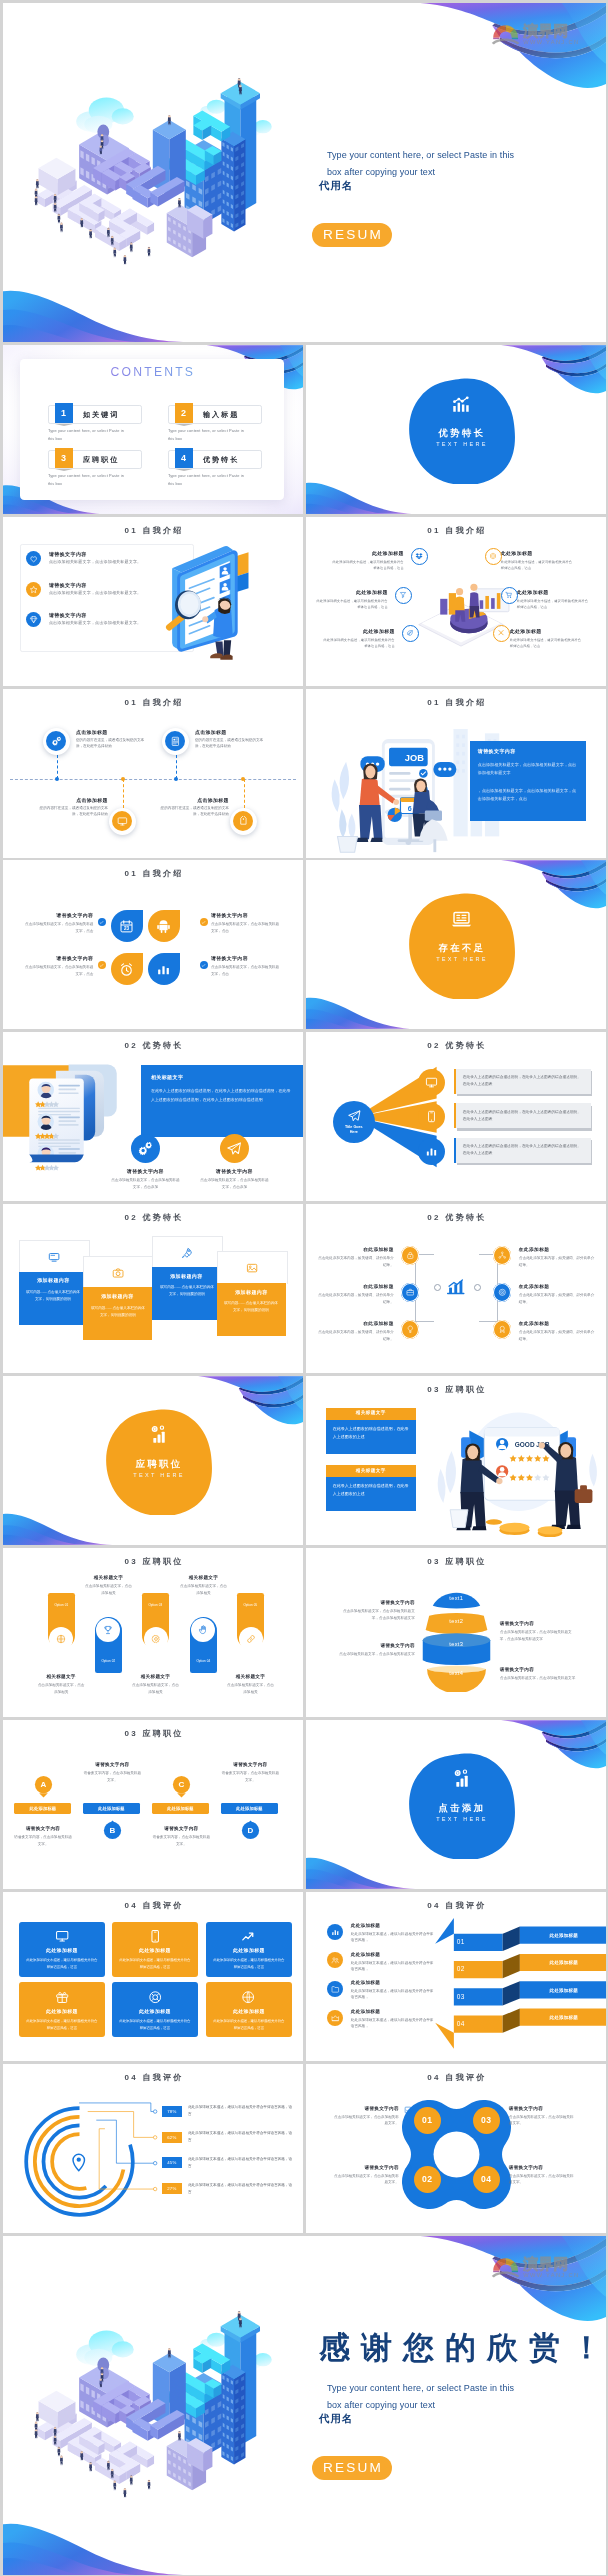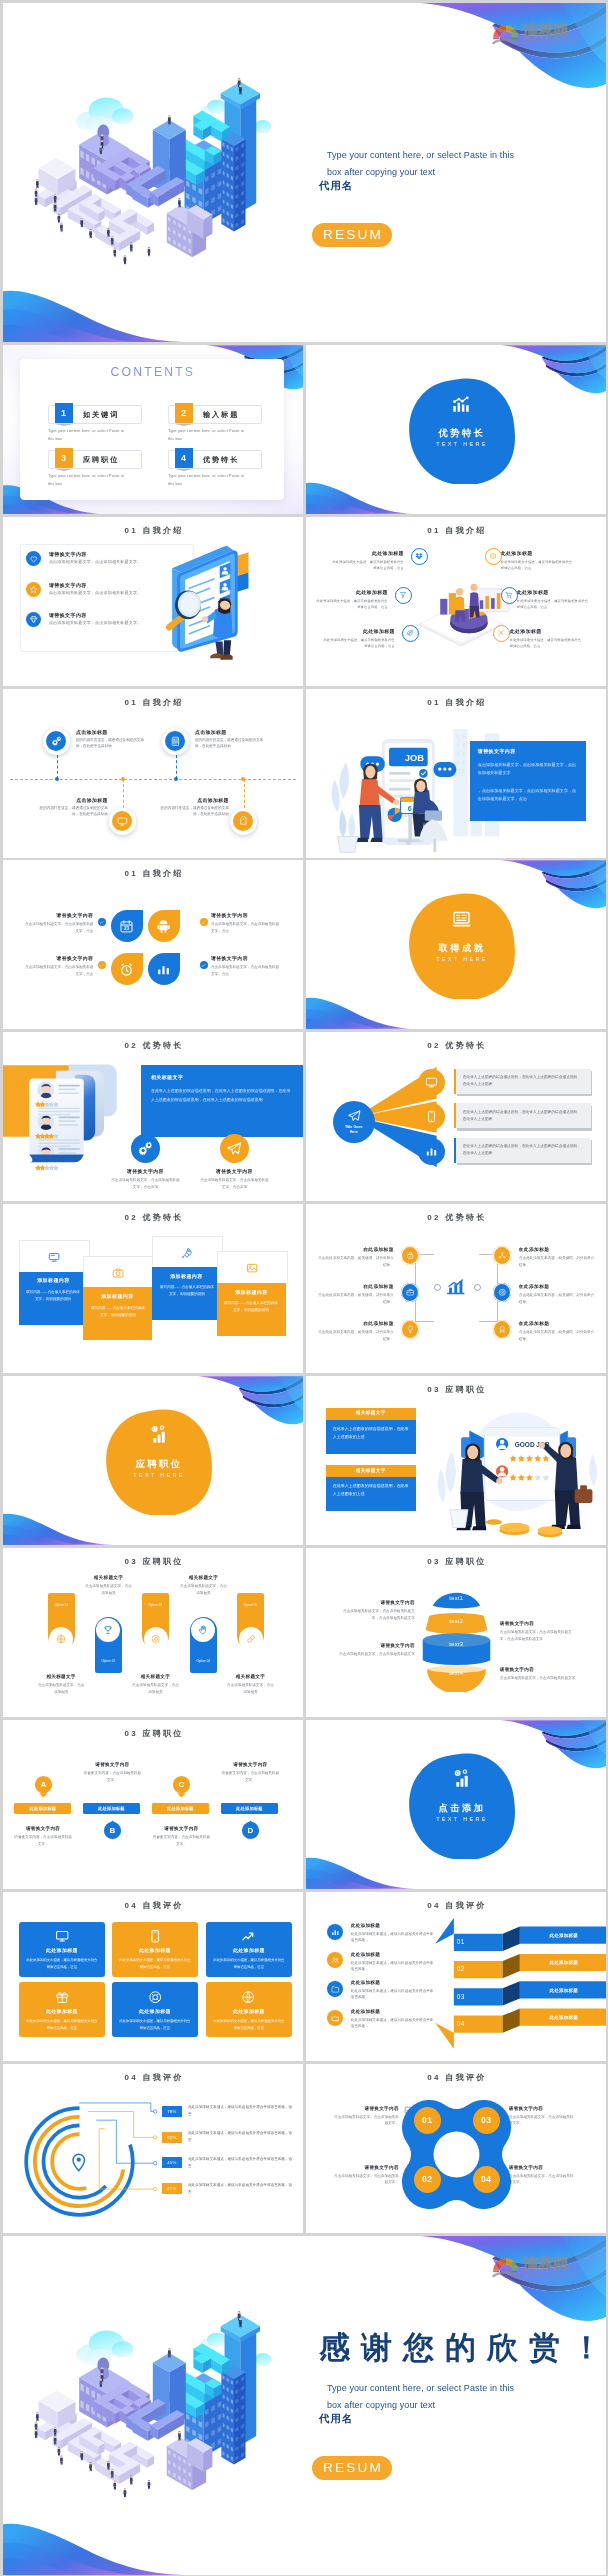--- a/index.html
+++ b/index.html
@@ -1199,21 +1199,21 @@
           <svg class="" width="23" height="23" viewBox="0 0 24 24" fill="#fff">
             <rect x="4.2" y="4.6" width="15.6" height="11" rx="1.2" fill="none" stroke="#fff" stroke-width="1.5"></rect>
             <rect x="6.6" y="7" width="4" height="1.4" rx="0.6"></rect>
             <rect x="12" y="7" width="5.2" height="1.4" rx="0.6"></rect>
             <rect x="6.6" y="9.6" width="4" height="1.4" rx="0.6"></rect>
             <rect x="12" y="9.6" width="5.2" height="1.4" rx="0.6"></rect>
             <rect x="6.6" y="12.2" width="10.6" height="1.4" rx="0.6"></rect>
             <path d="M2 17.4h20l-1.6 2H3.6z"></path>
           </svg>
         </div>
-<div class="blob-t" style="top:82px;left:98px;width:114px;font-size:9.3px;letter-spacing:2.4px;font-weight:700;text-indent:2.4px">取得成就</div>
+<div class="blob-t" style="top:82px;left:98px;width:114px;font-size:9.3px;letter-spacing:2.4px;font-weight:700;text-indent:2.4px">存在不足</div>
 <div class="blob-t" style="top:96px;left:98px;width:114px;font-size:5.5px;letter-spacing:2.3px;color:#f0f5fd;text-indent:2.3px">TEXT HERE</div>
 </div>
     </div>
 <div class="row">
       <div class="slide half">
 <div class="hd">02 优势特长</div>
 <svg class="abs" style="left:0;top:33px" width="86" height="72" viewBox="0 0 120 100">
           <path d="M0 0 H100 L62 50 L100 100 H0 Z" fill="#f5a623"></path>
         </svg>
 <div class="abs" style="left:138px;top:33px;width:162px;height:72px;background:#1677dd"></div>

